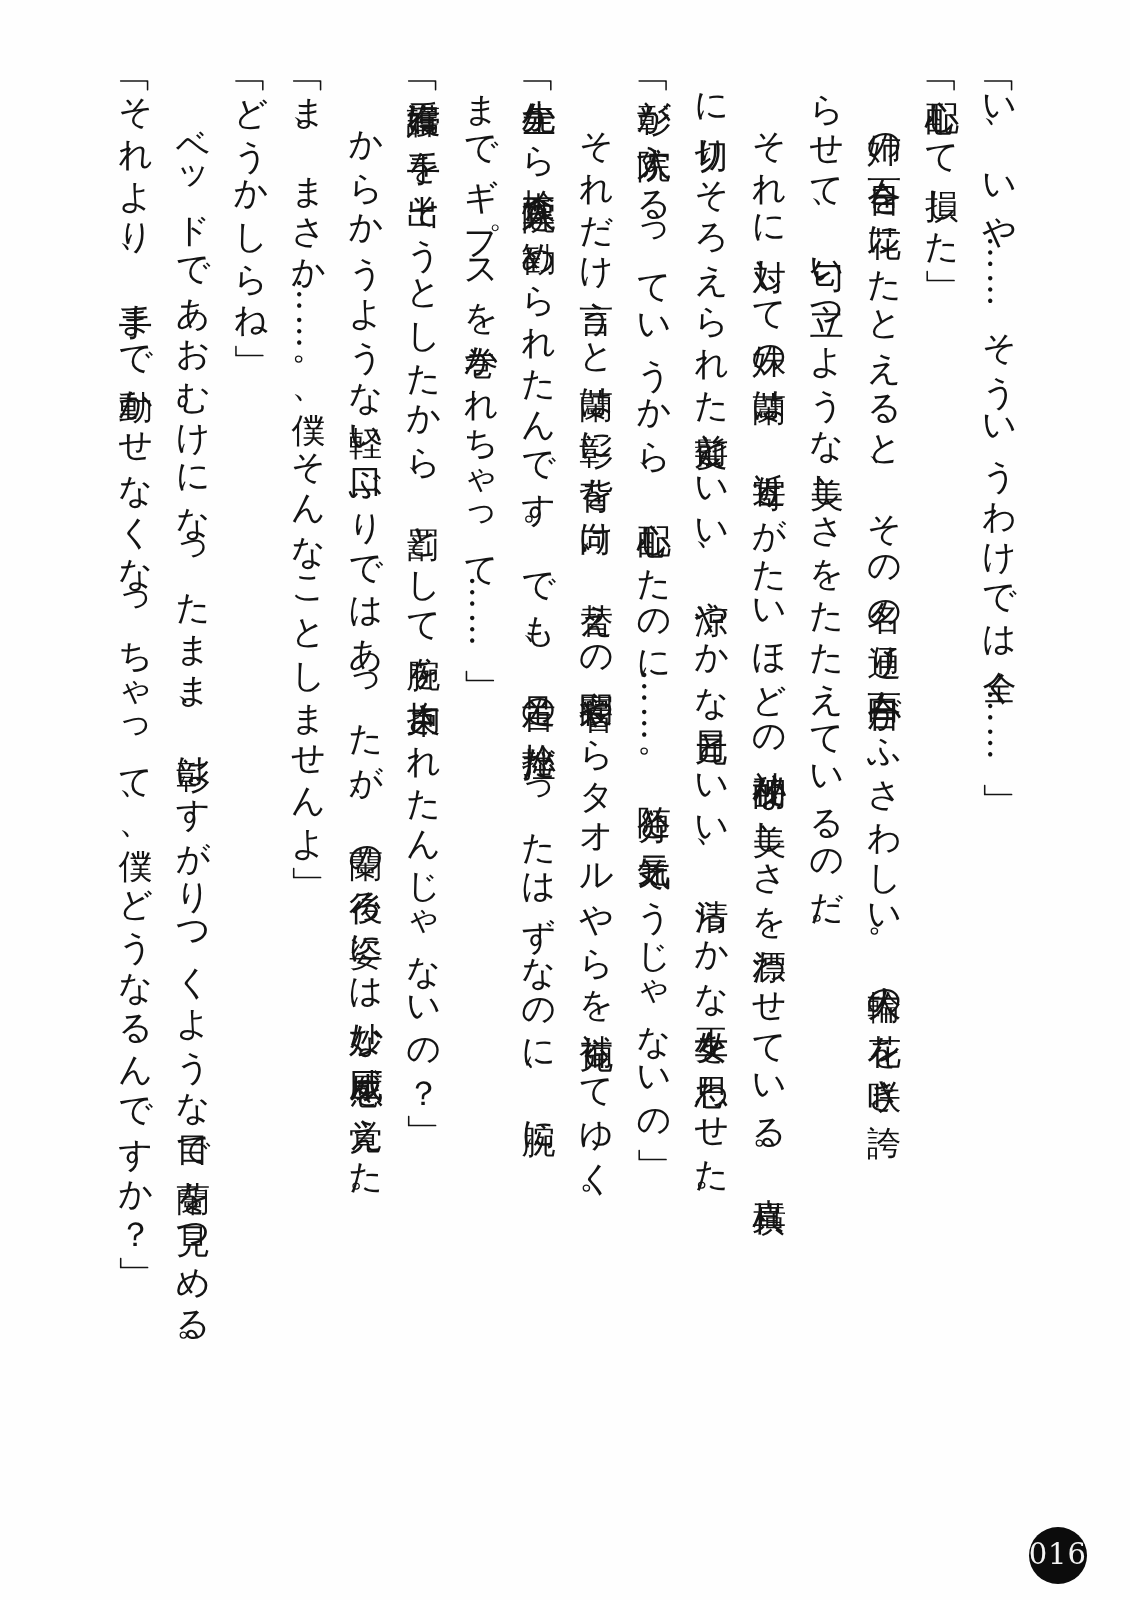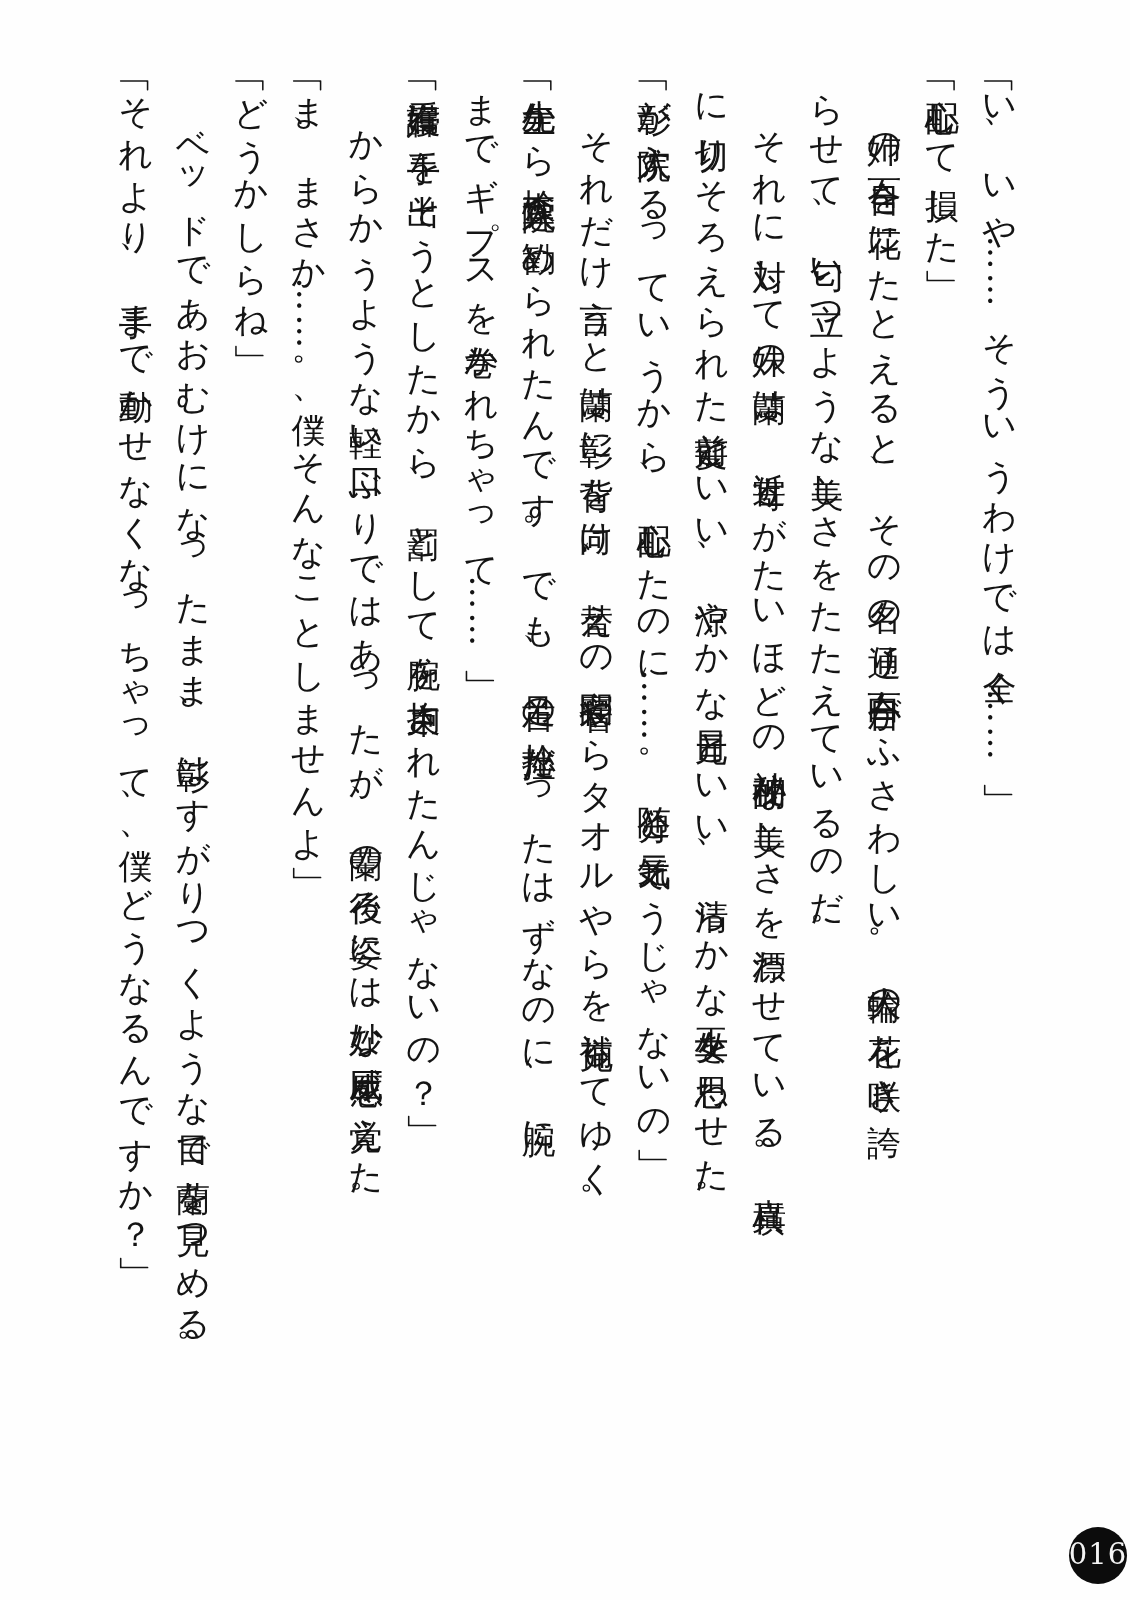--- a/index.html
+++ b/index.html
@@ -42,22 +42,21 @@
   .page-num-badge {
     position: absolute;
     left: 1029px;
     top: 1527px;
     width: 58px;
     height: 57px;
     background: #0c0c0c;
     border-radius: 50%;
     display: flex;
     align-items: center;
-    justify-content: center;
-    margin-left: 40px;
+    justify-content: flex-end;
   }
   .page-num-text {
     color: #f4f4f4;
     font-size: 29px;
     letter-spacing: 1px;
     font-family: "DejaVu Serif", "Liberation Serif", serif;
     line-height: 1;
     transform: translateY(-1px);
   }
 </style>

